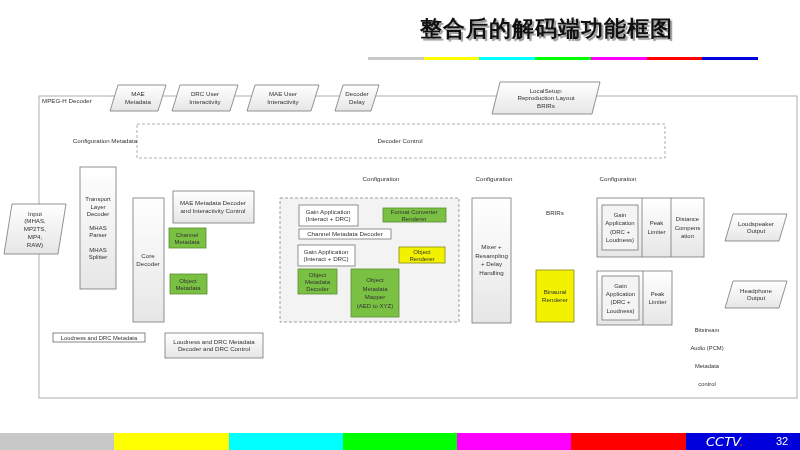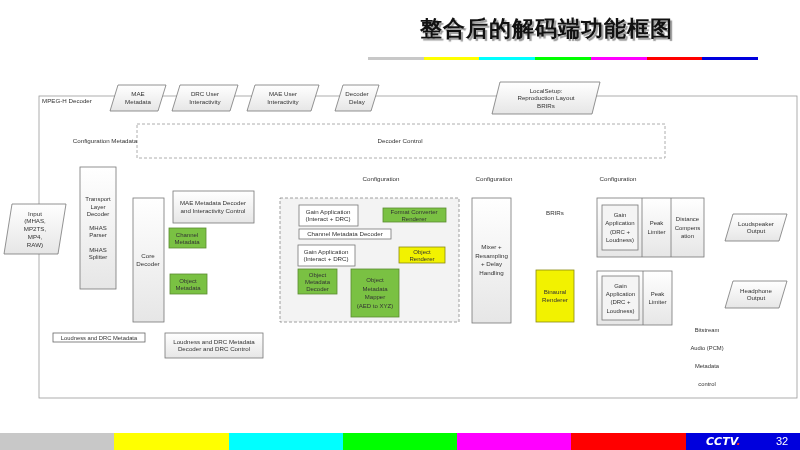--- a/index.html
+++ b/index.html
@@ -2,21 +2,21 @@
 <html><head>
 <meta charset="utf-8">
 <style>
   html, body { margin:0; padding:0; background:#ffffff; }
   body { width:800px; height:450px; position:relative; overflow:hidden; font-family:"Liberation Sans", sans-serif; }
   .title { position:absolute; left:420px; top:14px; font-family:"DejaVu Sans", sans-serif; font-weight:bold; font-size:22px; color:#111; letter-spacing:1px; text-shadow:2px 2px 1px #9a9a9a; }
   .topbar { position:absolute; left:368px; top:57px; height:3px; width:390px; display:flex; }
   .topbar div { flex:1; }
   .bottombar { position:absolute; left:0; top:433px; height:17px; width:800px; display:flex; }
   .bottombar div { flex:1; }
-  .logo { position:absolute; left:706px; top:433px; height:17px; line-height:17px; color:#fff; font-weight:bold; font-style:italic; font-size:11px; font-family:"DejaVu Sans", sans-serif; }
+  .logo { position:absolute; left:706px; top:433px; height:17px; line-height:17px; color:#fff; font-weight:normal; font-style:italic; font-size:13px; font-family:"DejaVu Sans", sans-serif; }
   .logo .dot { color:#ff2222; }
   .pagenum { position:absolute; left:776px; top:433px; height:17px; line-height:17px; color:#fff; font-size:11px; }
   svg text { font-family:"Liberation Sans", sans-serif; fill:#333; }
 </style>
 </head>
 <body>
 
 <div class="title">整合后的解码端功能框图</div>
 <div class="topbar" id="topbar">
     <div style="background: rgb(200, 200, 200);"></div>

